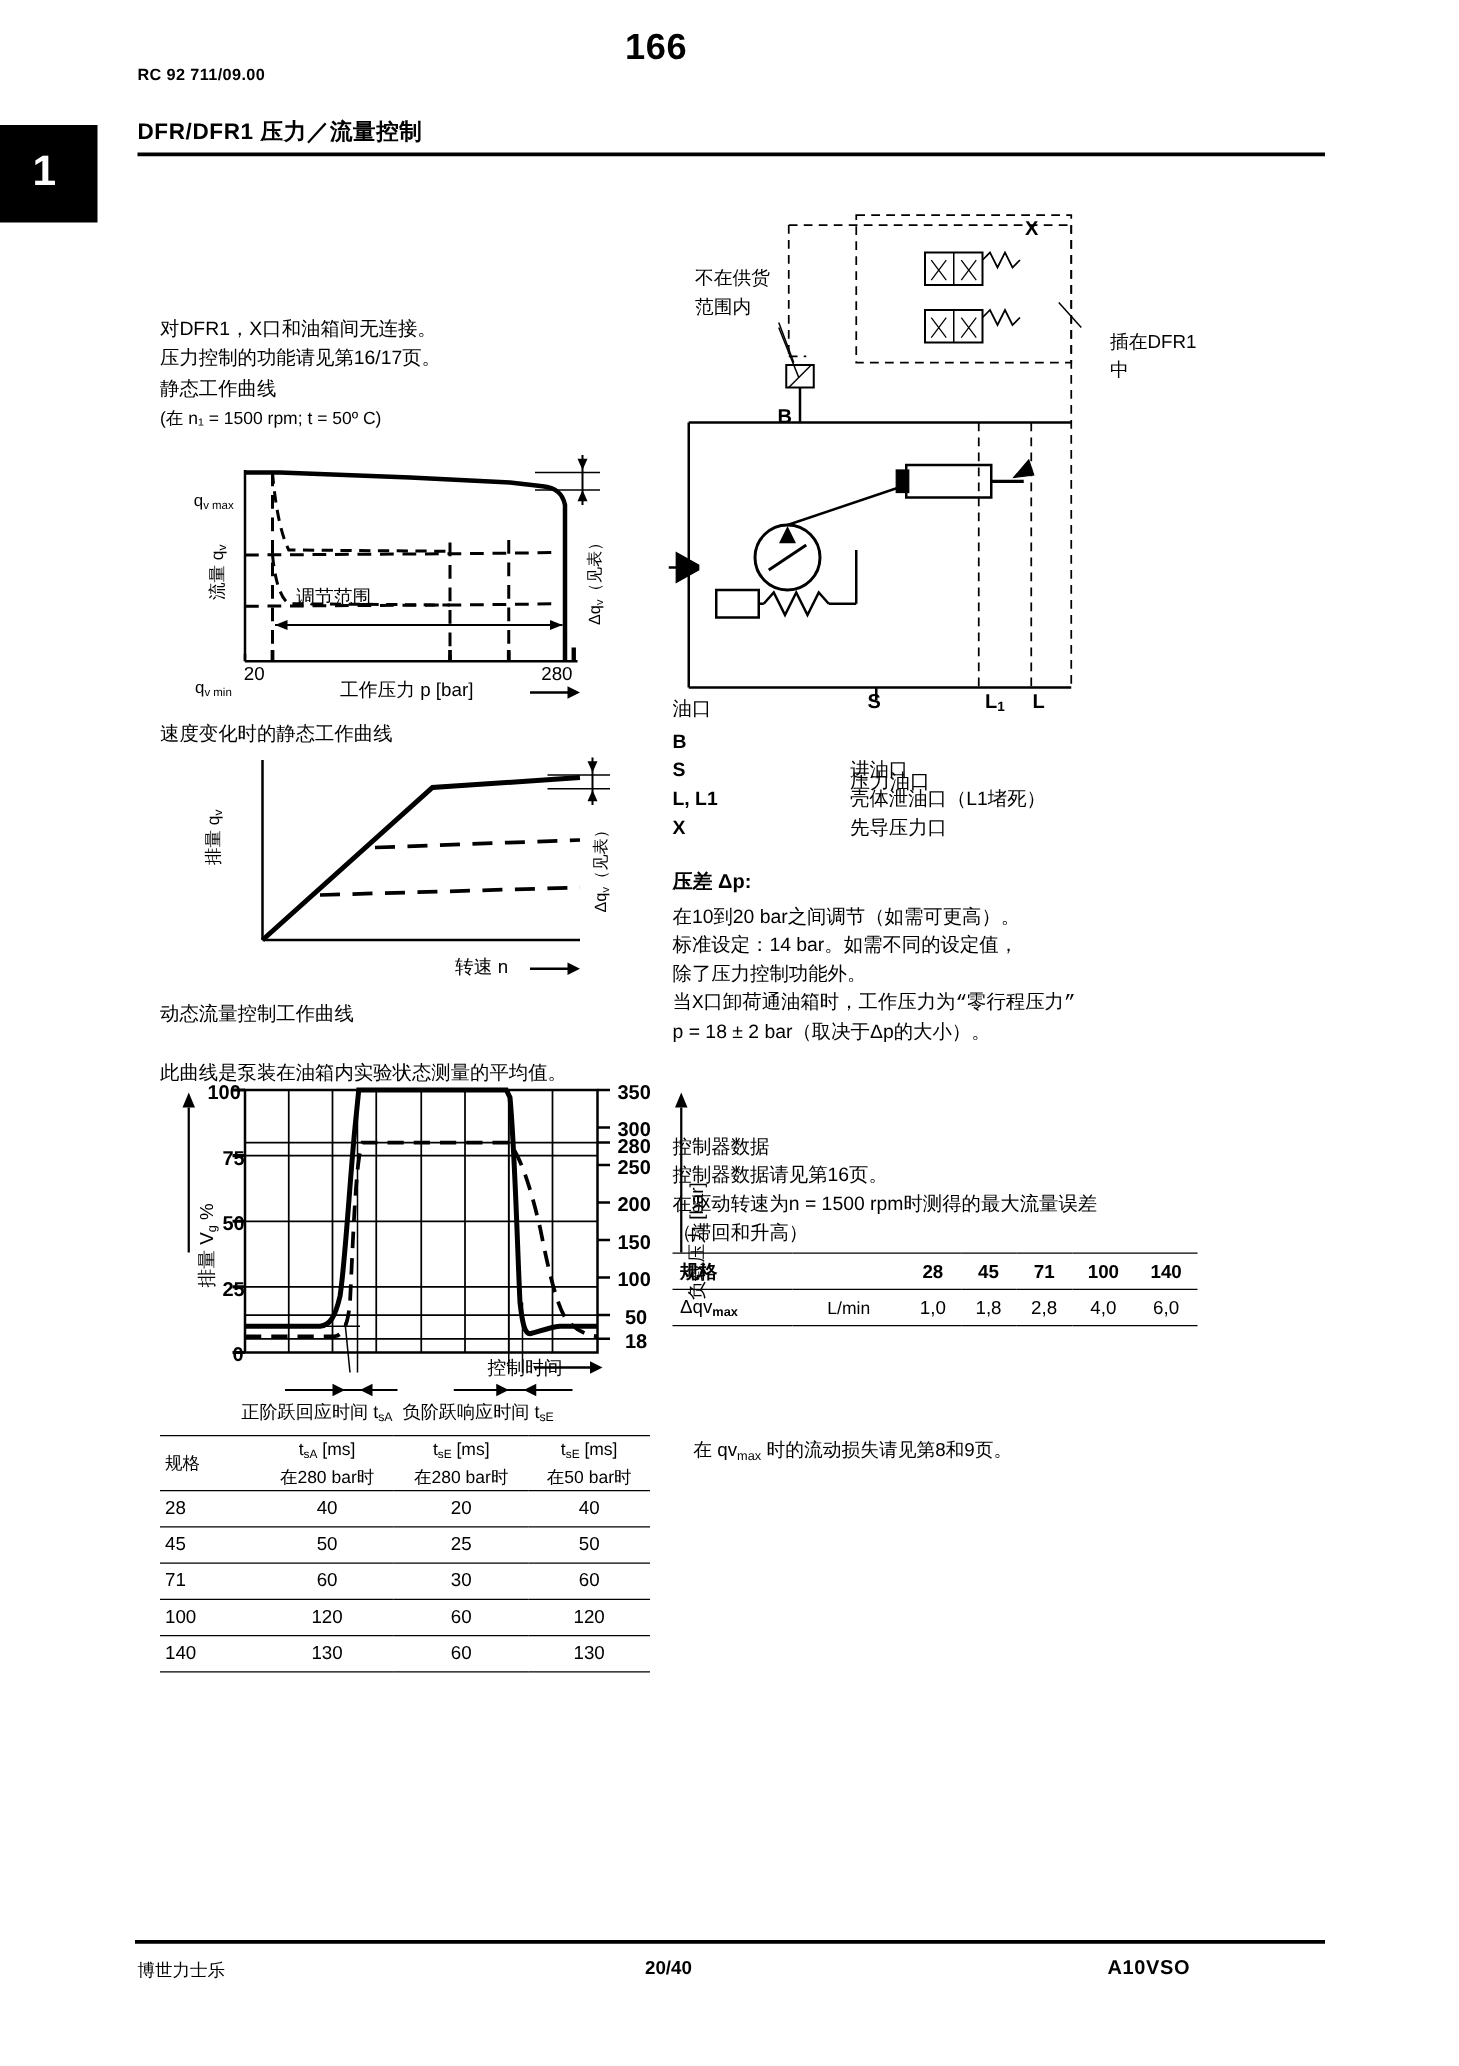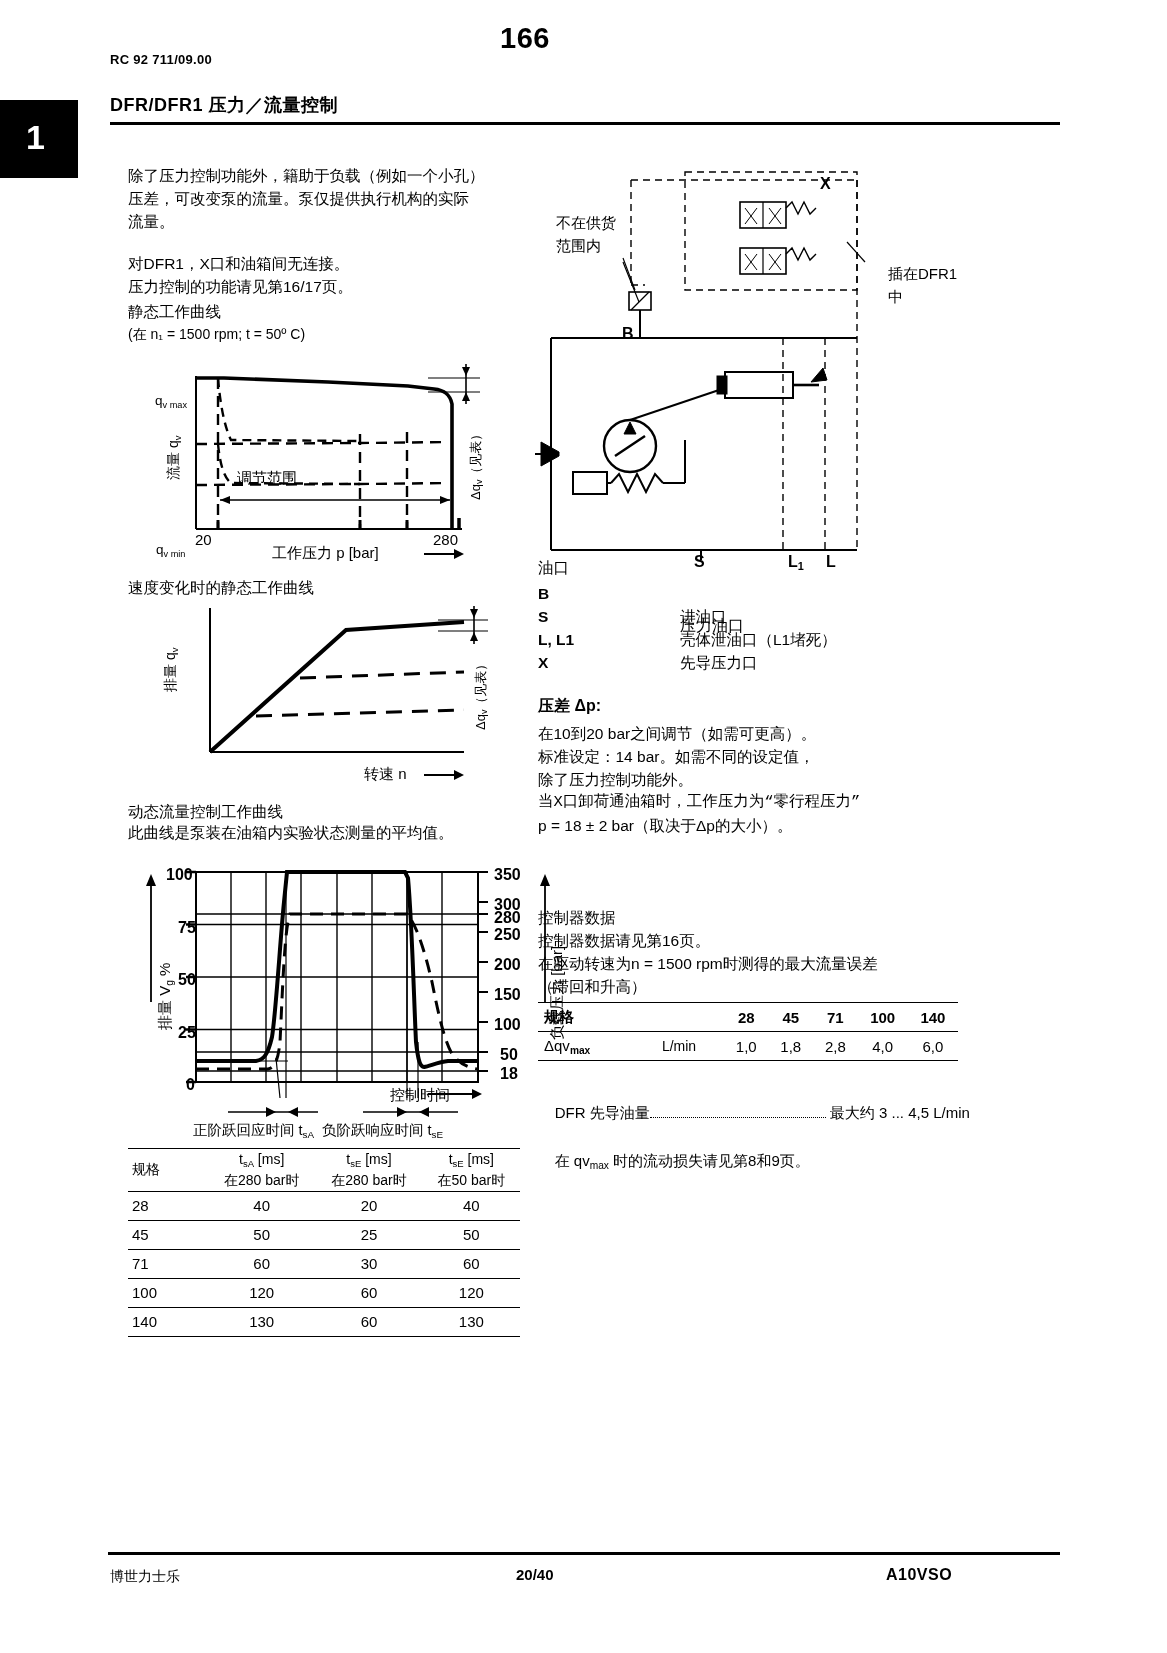--- a/index.html
+++ b/index.html
@@ -55,23 +55,20 @@
 <div class="pg">
 
   <div id="page-number">166</div>
   <div id="doc-code">RC 92 711/09.00</div>
   <div id="tab-marker">
     <span>1</span>
   </div>
   <div id="section-title">DFR/DFR1 压力／流量控制</div>
   <div id="title-rule"></div>
 
-  <div class="txt" style="left:128px;top:164px;">除了压力控制功能外，籍助于负载（例如一个小孔）
-压差，可改变泵的流量。泵仅提供执行机构的实际
-流量。</div>
 
   <div class="txt" style="left:128px;top:252px;">对DFR1，X口和油箱间无连接。
 压力控制的功能请见第16/17页。</div>
 
   <div class="txt" style="left:128px;top:300px;">静态工作曲线</div>
   <div class="txt" style="left:128px;top:323px;font-size:14px;">(在 n₁ = 1500 rpm; t = 50º C)</div>
 
   <svg class="chart" style="left:128px;top:352px;" width="370" height="200">
 
     <line x1="68" y1="24" x2="68" y2="177" stroke="#000" stroke-width="2"></line>
@@ -143,21 +140,21 @@
 
   <div class="vlabel" style="left:162px;top:692px;transform:rotate(-90deg);">排量 q<sub>v</sub></div>
   <div class="vlabel" style="left:472px;top:730px;transform:rotate(-90deg);font-size:13px;">Δq<sub>v</sub>（见表）</div>
   <div class="txt" style="left:364px;top:762px;font-size:15px;">转速 n</div>
   <svg style="position:absolute;left:424px;top:769px;" width="42" height="12">
     <line x1="0" y1="6" x2="32" y2="6" stroke="#000" stroke-width="2"></line>
       <polygon points="40,6 30,1 30,11" fill="#000"></polygon>
   </svg>
 
   <div class="txt" style="left:128px;top:800px;">动态流量控制工作曲线</div>
-  <div class="txt" style="left:128px;top:821px;text-align:right;">此曲线是泵装在油箱内实验状态测量的平均值。</div>
+  <div class="txt" style="left:128px;top:847px;text-align:right;">此曲线是泵装在油箱内实验状态测量的平均值。</div>
 
   <svg class="chart" style="left:128px;top:862px;" width="400" height="260">
 
     <rect x="68" y="10" width="282" height="210" fill="none" stroke="#000" stroke-width="2"></rect>
 
     <g stroke="#000" stroke-width="1.4">
       <line x1="103" y1="10" x2="103" y2="220"></line>
       <line x1="138" y1="10" x2="138" y2="220"></line>
       <line x1="173" y1="10" x2="173" y2="220"></line>
       <line x1="209" y1="10" x2="209" y2="220"></line>
@@ -428,23 +425,20 @@
       <td class="c" style="font-size:14px;">L/min</td>
       <td class="c">1,0</td>
       <td class="c">1,8</td>
       <td class="c">2,8</td>
       <td class="c">4,0</td>
       <td class="c">6,0</td>
     </tr>
   </tbody>
     </table>
 
-  <div class="txt" style="left:538px;top:1078px;font-size:15px;">
-    <span>DFR 先导油量</span><span class="dotline" style="width:176px;"></span> <span>最大约 3 ... 4,5 L/min</span>
-  </div>
   <div class="txt" style="left:538px;top:1126px;font-size:15px;">
     在 qv<sub>max</sub> 时的流动损失请见第8和9页。
   </div>
 
   <div id="footer-rule"></div>
   <div id="footer-left">博世力士乐</div>
   <div id="footer-center">20/40</div>
   <div id="footer-right">A10VSO</div>
 
 </div>

